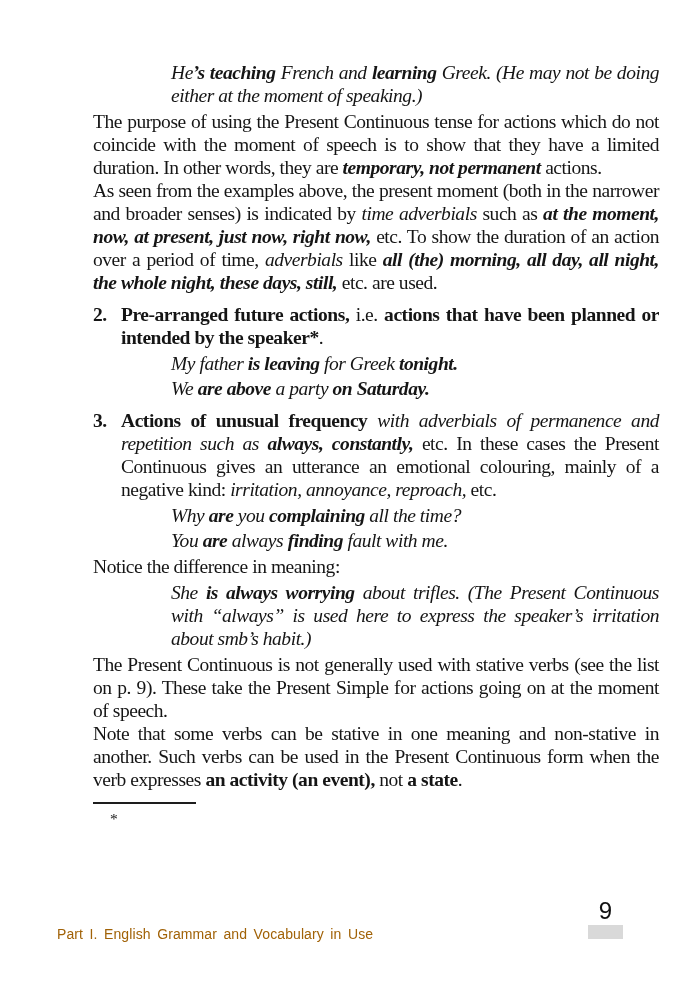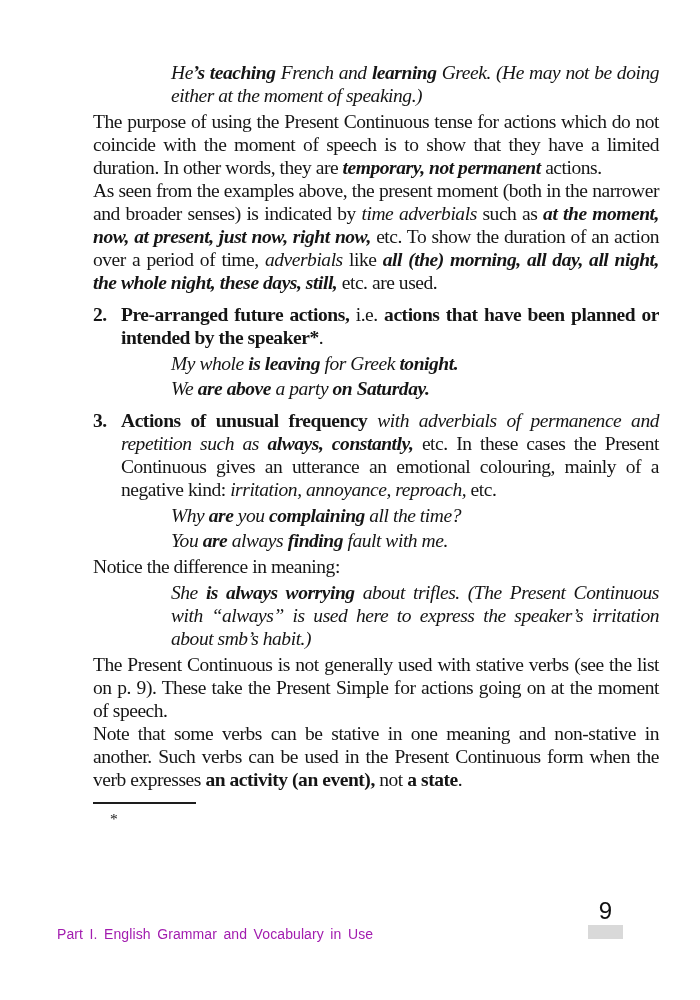--- a/index.html
+++ b/index.html
@@ -75,21 +75,21 @@
     top: 0;
   }
   .footer-title {
     position: absolute;
     left: 57px;
     top: 926px;
     font-family: "Liberation Sans", sans-serif;
     font-size: 14px;
     letter-spacing: 0.1px;
     word-spacing: 2.5px;
-    color: #a21caf;
+    color: #a16207;
   }
   .folio {
     position: absolute;
     right: 77px;
     top: 898px;
     width: 35px;
     text-align: center;
   }
   .folio-number {
     font-family: "Liberation Sans", sans-serif;
@@ -112,21 +112,21 @@
       <div class="example-group">
         <div class="example-line"><span class="i">He</span><span class="b i">’s teaching</span><span class="i"> French and </span><span class="b i">learning</span><span class="i"> Greek. (He may not be doing either at the moment of speaking.)</span></div>
       </div>
       <p class="para"><span>The purpose of using the Present Continuous tense for actions which do not coincide with the moment of speech is to show that they have a limited duration. In other words, they are </span><span class="b i">temporary, not permanent</span><span> actions.</span></p>
       <p class="para"><span>As seen from the examples above, the present moment (both in the narrower and broader senses) is indicated by </span><span class="i">time adverbials</span><span> such as </span><span class="b i">at the moment, now, at present, just now, right now,</span><span> etc. To show the duration of an action over a period of time, </span><span class="i">adverbials</span><span> like </span><span class="b i">all (the) morning, all day, all night, the whole night, these days, still,</span><span> etc. are used.</span></p>
       <div class="numbered">
         <span class="num">2.</span>
         <div class="num-body"><span class="b">Pre-arranged future actions,</span><span> i.e. </span><span class="b">actions that have been planned or intended by the speaker*</span><span>.</span></div>
       </div>
       <div class="example-group">
-        <div class="example-line"><span class="i">My whole </span><span class="b i">is leaving</span><span class="i"> for Greek </span><span class="b i">tonight.</span></div>
+        <div class="example-line"><span class="i">My father </span><span class="b i">is leaving</span><span class="i"> for Greek </span><span class="b i">tonight.</span></div>
         <div class="example-line"><span class="i">We </span><span class="b i">are above</span><span class="i"> a party </span><span class="b i">on Saturday.</span></div>
       </div>
       <div class="numbered">
         <span class="num">3.</span>
         <div class="num-body"><span class="b">Actions of unusual frequency</span><span class="i"> with adverbials of permanence and repetition such as </span><span class="b i">always, constantly,</span><span> etc. In these cases the Present Continuous gives an utterance an emotional colouring, mainly of a negative kind: </span><span class="i">irritation, annoyance, reproach,</span><span> etc.</span></div>
       </div>
       <div class="example-group">
         <div class="example-line"><span class="i">Why </span><span class="b i">are</span><span class="i"> you </span><span class="b i">complaining</span><span class="i"> all the time?</span></div>
         <div class="example-line"><span class="i">You </span><span class="b i">are</span><span class="i"> always </span><span class="b i">finding</span><span class="i"> fault with me.</span></div>
       </div>

